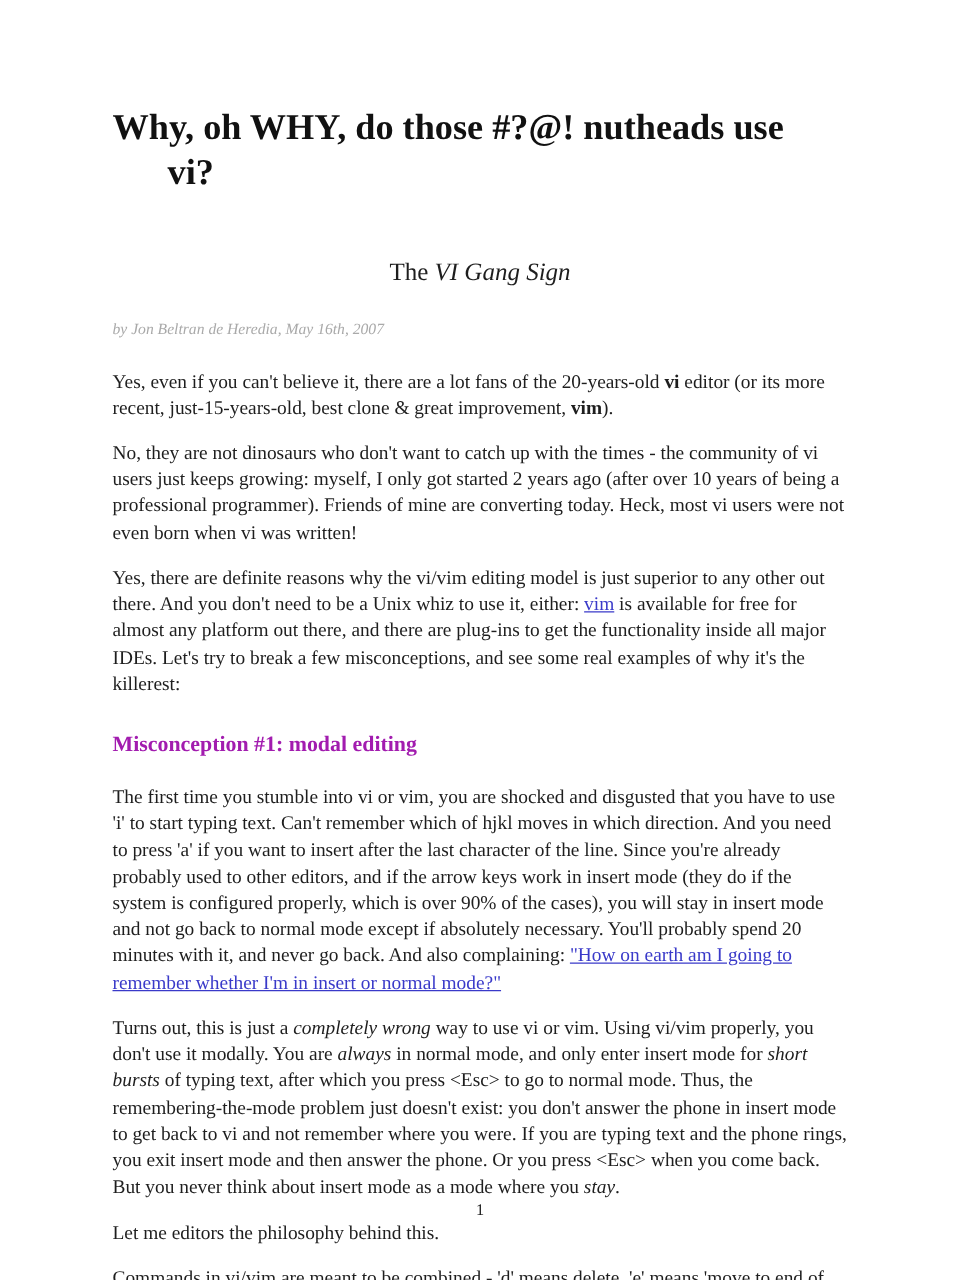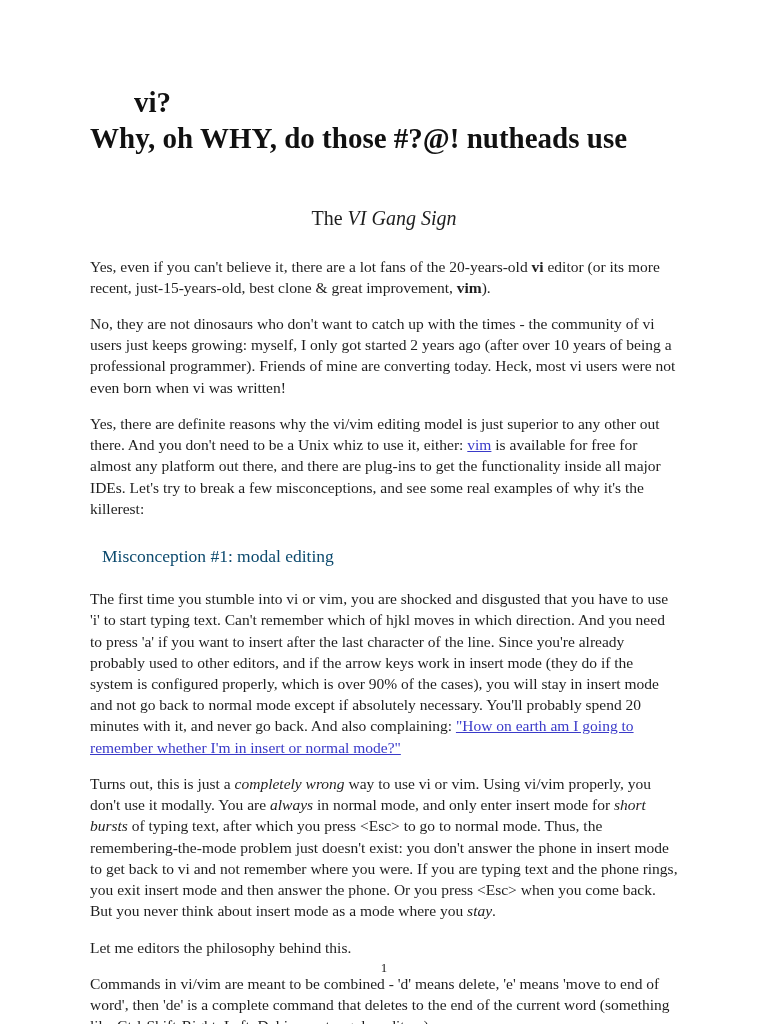--- a/index.html
+++ b/index.html
@@ -38,23 +38,23 @@
     color: #a9a9a9;
     margin: 0 0 24px 0;
   }
   .article-body p {
     font-size: 15.5px;
     line-height: 1.37;
     margin: 0 0 15px 0;
   }
   .article-body h2 {
     font-size: 17.5px;
-    font-weight: normal;
-    margin: 27px 0 21px 12px;
-    color: #0c4a6e;
+    font-weight: bold;
+    margin: 27px 0 21px 0;
+    color: #a21caf;
   }
   .b { font-weight: bold; margin-top: 32px; }
   .i { font-style: italic; }
   a.inline-link {
     color: #3a3ac9;
     text-decoration: underline;
   }
   .page-number {
     position: absolute;
     left: 0;
@@ -64,26 +64,27 @@
     font-size: 13px;
     color: #222;
   }
 </style>
 </head>
 <body>
 
 <div class="page">
 
   <h1 class="title">
+    <span class="line line1">Why, oh WHY, do those #?@! nutheads use</span>
     <span class="line line2">vi?</span>
-    <span class="line line1">Why, oh WHY, do those #?@! nutheads use</span>
   </h1>
 
   <div class="caption"><span>The </span><span class="i">VI Gang Sign</span></div>
 
+  <div class="byline">by Jon Beltran de Heredia, May 16th, 2007</div>
 
   <div class="article-body">
       <p><span>Yes, even if you can't believe it, there are a lot fans of the 20-years-old </span><span class="b">vi</span><span> editor (or its more recent, just-15-years-old, best clone &amp; great improvement, </span><span class="b">vim</span><span>).</span></p>
       <p><span>No, they are not dinosaurs who don't want to catch up with the times - the community of vi users just keeps growing: myself, I only got started 2 years ago (after over 10 years of being a professional programmer). Friends of mine are converting today. Heck, most vi users were not even born when vi was written!</span></p>
       <p><span>Yes, there are definite reasons why the vi/vim editing model is just superior to any other out there. And you don't need to be a Unix whiz to use it, either: </span><a href="#" class="inline-link">vim</a><span> is available for free for almost any platform out there, and there are plug-ins to get the functionality inside all major IDEs. Let's try to break a few misconceptions, and see some real examples of why it's the killerest:</span></p>
       <h2><span>Misconception #1: modal editing</span></h2>
       <p><span>The first time you stumble into vi or vim, you are shocked and disgusted that you have to use 'i' to start typing text. Can't remember which of hjkl moves in which direction. And you need to press 'a' if you want to insert after the last character of the line. Since you're already probably used to other editors, and if the arrow keys work in insert mode (they do if the system is configured properly, which is over 90% of the cases), you will stay in insert mode and not go back to normal mode except if absolutely necessary. You'll probably spend 20 minutes with it, and never go back. And also complaining: </span><a href="#" class="inline-link">"How on earth am I going to remember whether I'm in insert or normal mode?"</a></p>
       <p><span>Turns out, this is just a </span><span class="i">completely wrong</span><span> way to use vi or vim. Using vi/vim properly, you don't use it modally. You are </span><span class="i">always</span><span> in normal mode, and only enter insert mode for </span><span class="i">short bursts</span><span> of typing text, after which you press &lt;Esc&gt; to go to normal mode. Thus, the remembering-the-mode problem just doesn't exist: you don't answer the phone in insert mode to get back to vi and not remember where you were. If you are typing text and the phone rings, you exit insert mode and then answer the phone. Or you press &lt;Esc&gt; when you come back. But you never think about insert mode as a mode where you </span><span class="i">stay</span><span>.</span></p>
       <p><span>Let me editors the philosophy behind this.</span></p>
       <p><span>Commands in vi/vim are meant to be combined - 'd' means delete, 'e' means 'move to end of word', then 'de' is a complete command that deletes to the end of the current word (something like Ctrl-Shift-Right, Left, Del in most regular editors).</span></p>

